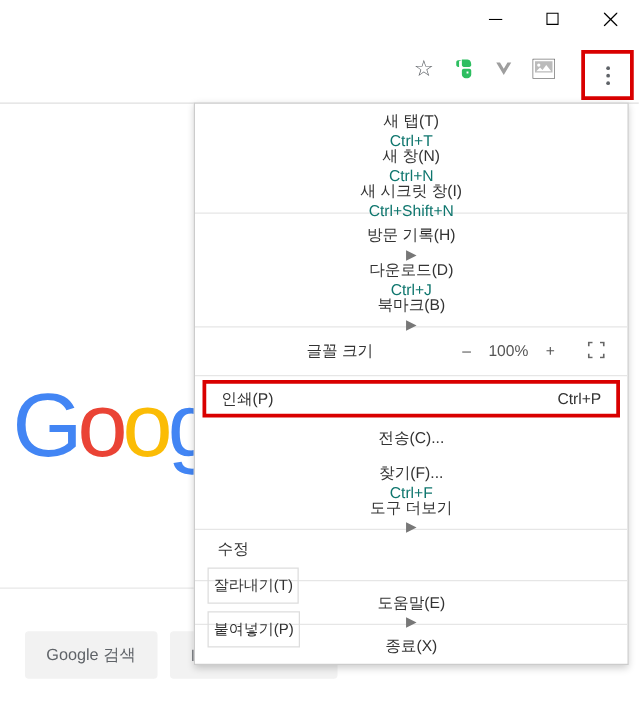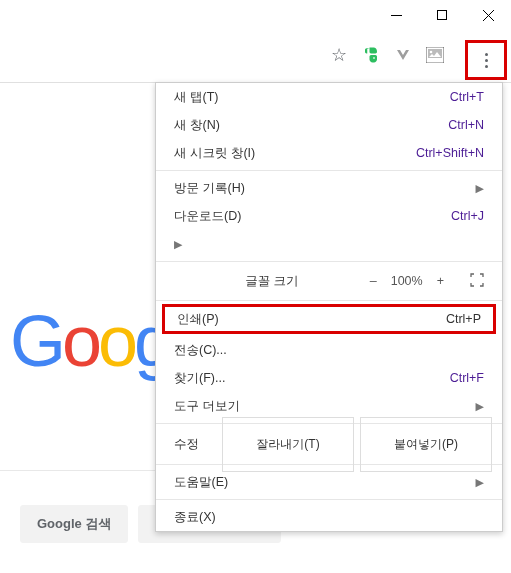--- a/index.html
+++ b/index.html
@@ -18,38 +18,38 @@
 
 .divider-line { position: absolute; top: 82px; left: 0; right: 0; height: 1px; background: #e0e0e0; }
 
 .google-logo { position: absolute; top: 300px; left: 10px; font-size: 72px; font-weight: 400; letter-spacing: -4px; }
 .g1 { color: #4285F4; }
 .g2 { color: #EA4335; }
 .g3 { color: #FBBC05; }
 .g4 { color: #4285F4; }
 
 .btn-row { position: absolute; top: 505px; left: 20px; display: flex; gap: 10px; }
-.google-btn { background: #f2f2f2; border: 1px solid #f2f2f2; color: #5f6368; font-size: 13px; padding: 9px 16px; border-radius: 3px; font-weight: bold; }
+.google-btn { background: #f2f2f2; border: 1px solid #f2f2f2; color: #5f6368; font-size: 13px; padding: 9px 16px; border-radius: 3px; }
 
 .search-divider { position: absolute; top: 470px; left: 0; width: 330px; height: 1px; background: #e8e8e8; }
 
 .menu { position: absolute; top: 82px; left: 155px; width: 348px; background: #fff; border: 1px solid #ccc; box-shadow: 0 2px 6px rgba(0,0,0,.2); font-size: 12.5px; color: #333; }
-.menu-item { display: flex; align-items: center; justify-content: space-between; padding: 6px 18px; height: 28px; }
+.menu-item { display: flex; align-items: center; justify-content: space-between; padding: 6px 18px; height: 28px; flex-direction: column; }
 .menu-item .label { flex: 1; }
-.menu-item .shortcut { color: #4c1d95; }
+.menu-item .shortcut { color: #0f766e; }
 .menu-item .chevron { color: #777; font-size: 11px; }
 .menu-sep { height: 1px; background: #e6e6e6; margin: 3px 0; }
 .zoom-row { display: flex; align-items: center; padding: 6px 18px; height: 32px; }
 .zoom-row .label { flex: 1; text-align: center; }
 .zoom-controls { display: flex; align-items: center; gap: 14px; color: #555; }
 .zoom-controls .fs { margin-left: 12px; }
 .print-highlight { border: 3px solid #d90000; margin: 2px 6px; padding: 10px 12px; display: flex; justify-content: space-between; height: 30px; align-items: center; }
-.edit-row { display: flex; padding: 4px 10px; gap: 6px; align-items: center; height: 34px; }
+.edit-row { display: flex; padding: 4px 10px; gap: 6px; align-items: flex-start; height: 34px; flex-direction: column; }
 .edit-row .edit-label { width: 50px; padding-left: 8px; }
-.edit-row .edit-btn { flex: 1; text-align: center; border: 1px solid #ddd; padding: 18px 4px; font-size: 12px; }
+.edit-row .edit-btn { flex: 1; text-align: center; border: 1px solid #ddd; padding: 5px 4px; font-size: 12px; }
 </style>
 </head>
 <body>
 
 <div class="window-controls">
   <div class="window-btn">
       <svg width="11" height="1">
         <line x1="0" y1="0.5" x2="11" y2="0.5" stroke-width="1"></line>
       </svg>
     </div>
@@ -126,20 +126,21 @@
   <div class="menu-sep"></div>
   <div class="menu-item">
     <span class="label">방문 기록(H)</span>
     <span class="chevron">▶</span>
   </div>
   <div class="menu-item">
     <span class="label">다운로드(D)</span>
     <span class="shortcut">Ctrl+J</span>
   </div>
   <div class="menu-item">
+    <span class="label">북마크(B)</span>
     <span class="chevron">▶</span>
   </div>
   <div class="menu-sep"></div>
   <div class="zoom-row">
     <span class="label">글꼴 크기</span>
     <div class="zoom-controls">
       <span>–</span>
       <span>100%</span>
       <span>+</span>
       <span class="fs">

